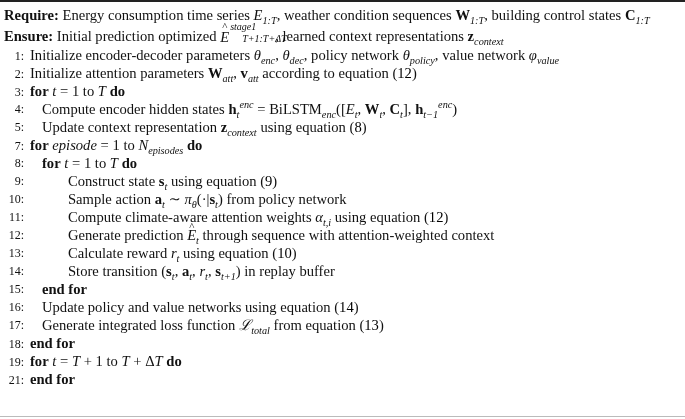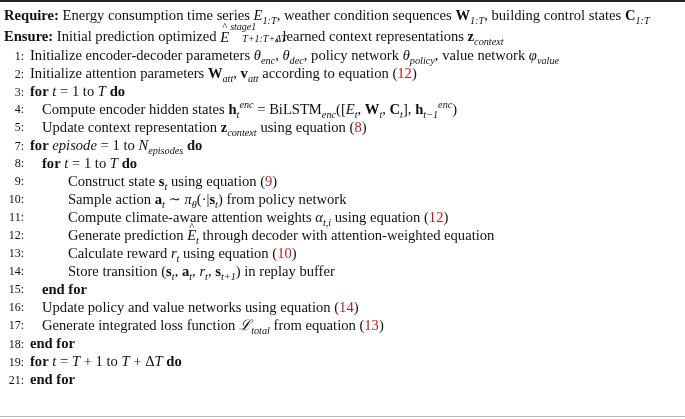--- a/index.html
+++ b/index.html
@@ -9,21 +9,21 @@
   .bottom-rule { position: absolute; left: 0; top: 416px; width: 685px; height: 1px; background: #bbb; }
   .algo { position: absolute; left: 4px; top: 6px; width: 680px; }
   .line { position: relative; height: 18px; line-height: 18px; font-size: 14.6px; white-space: nowrap; }
   .line.tall { height: 22px; line-height: 24px; }
   .ln { display: inline-block; width: 20px; text-align: right; font-size: 12px; margin-right: 6px; }
   .kw { font-weight: bold; }
   .m { font-style: italic; }
   .b { font-weight: bold; font-style: normal; }
   sub, sup { font-size: 70%; line-height: 0; text-align: right; }
   sub.it, sup.it { font-style: italic; }
-  .ref { color: #b91c1c; }
+  .ref { color: #000000; }
   .ind1 { padding-left: 38px; }
   .ind2 { padding-left: 64px; }
   .stack { display: inline-block; position: relative; vertical-align: middle; line-height: 1; }
   .stack .sup { position: absolute; left: 10px; top: -8px; font-size: 10px; font-style: italic; }
   .stack .sub { position: absolute; left: 10px; top: 4px; font-size: 10px; font-style: italic; margin-left: 12px; }
   .hatE { display: inline-block; position: relative; font-style: italic; }
   .hatE::before { content: "^"; position: absolute; left: 2px; top: -9px; font-size: 11px; font-style: normal; }
 </style>
 </head>
 <body>
@@ -105,21 +105,21 @@
 
   <div class="line ind2">
     <span class="ln" style="position:absolute;left:0">11:</span><span>Compute climate-aware attention weights</span>
     <span class="m">α</span><sub class="it">t,i</sub>
     <span>using equation (</span><a class="ref">12</a>)
   </div>
 
   <div class="line ind2">
     <span class="ln" style="position:absolute;left:0">12:</span><span>Generate prediction</span>
     <span class="hatE">E</span><sub class="it">t</sub>
-    <span>through decoder with attention-weighted equation</span>
+    <span>through sequence with attention-weighted context</span>
   </div>
 
   <div class="line ind2">
     <span class="ln" style="position:absolute;left:0">13:</span><span>Calculate reward</span>
     <span class="m">r</span><sub class="it">t</sub>
     <span>using equation (</span><a class="ref">10</a>)
   </div>
 
   <div class="line ind2">
     <span class="ln" style="position:absolute;left:0">14:</span><span>Store transition</span>

